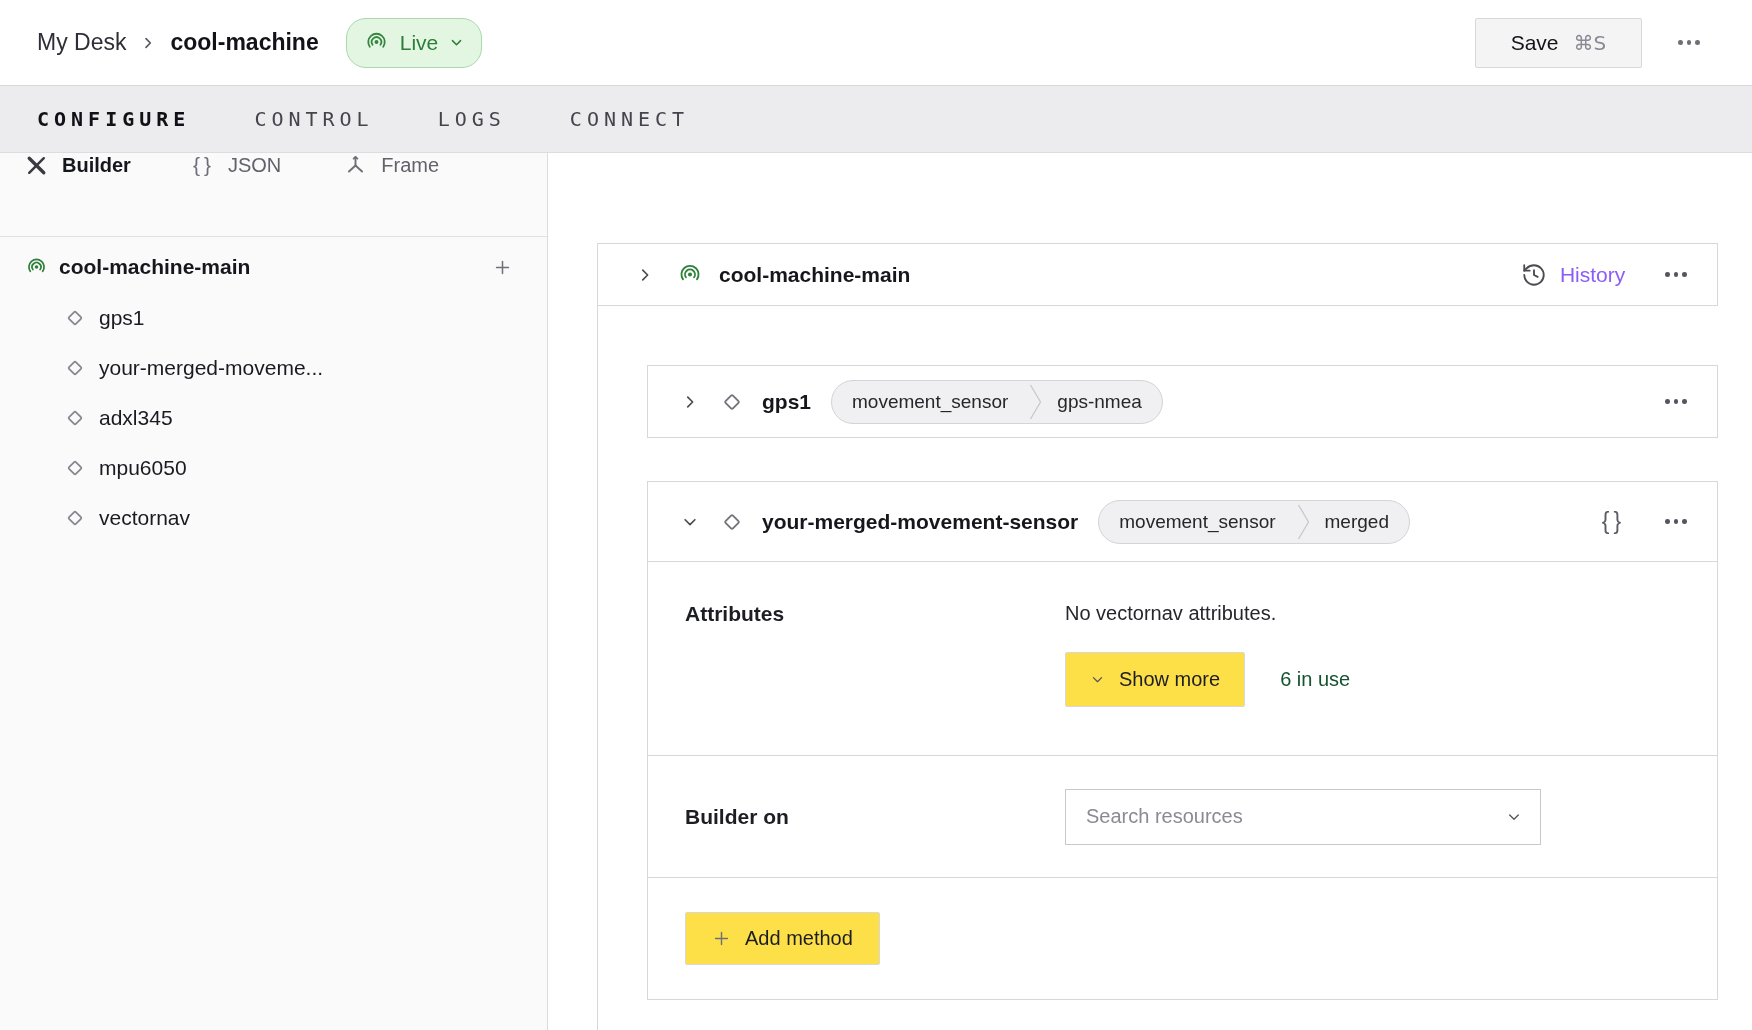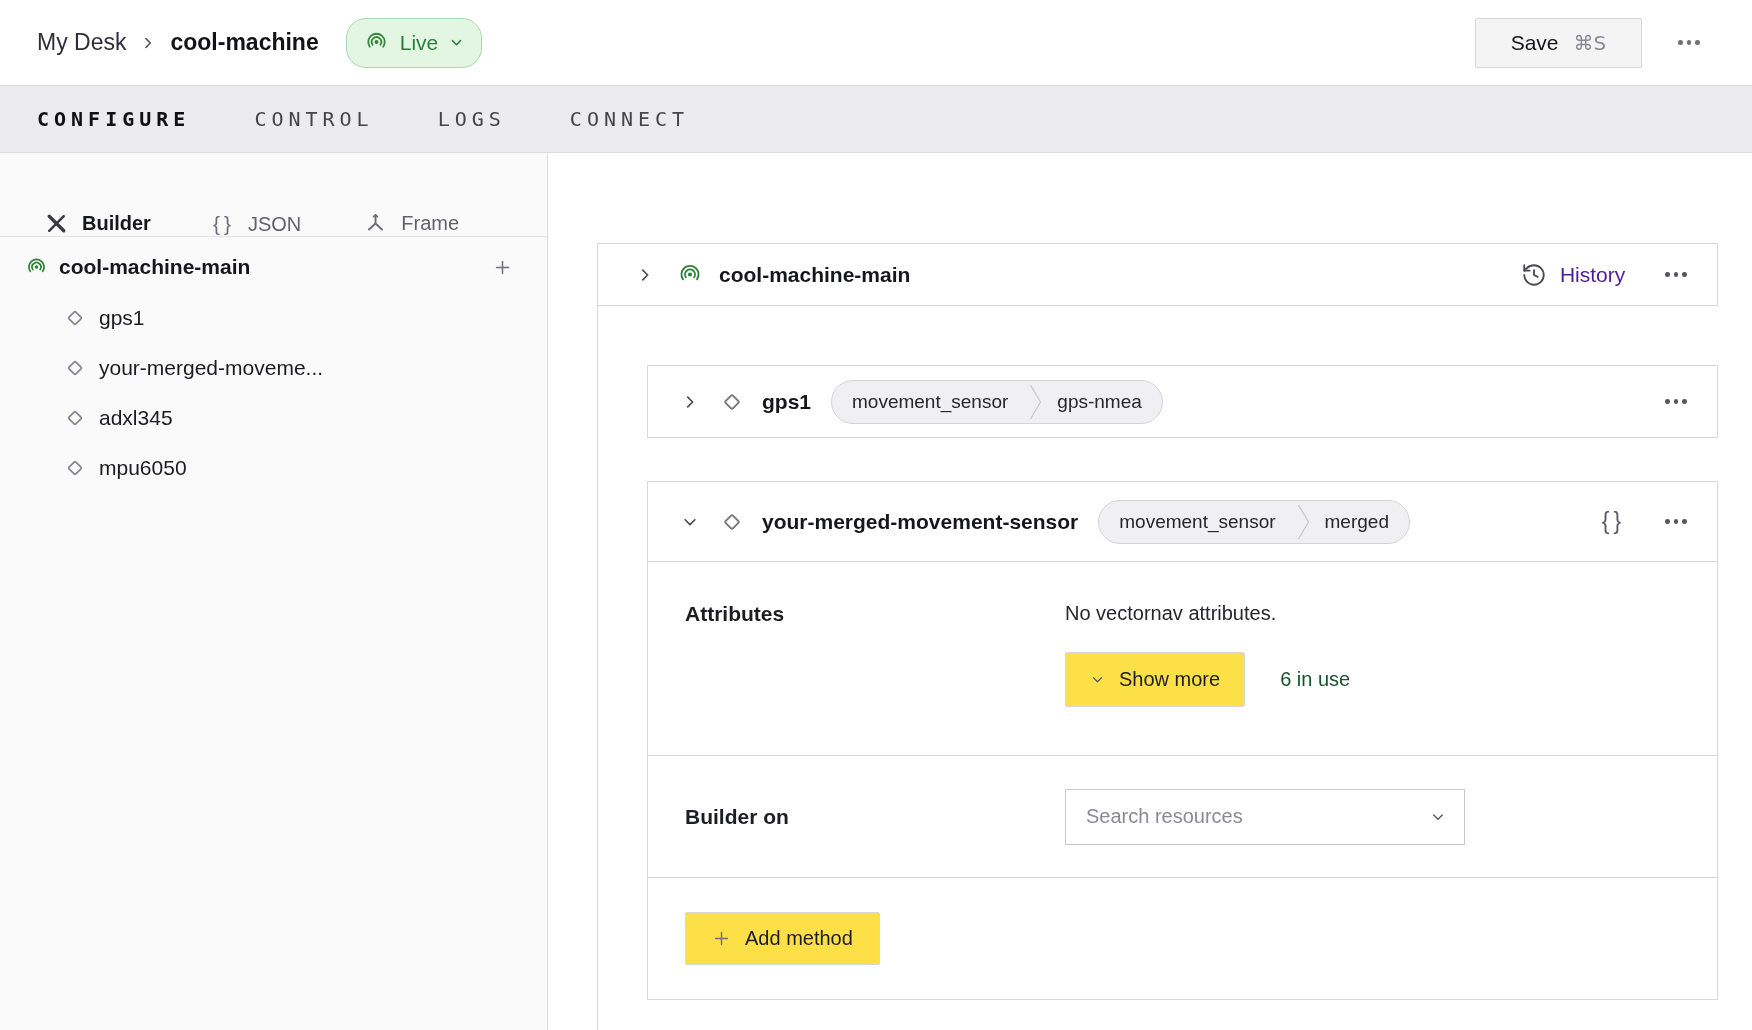--- a/index.html
+++ b/index.html
@@ -44,22 +44,22 @@
     color:#44444c; }
   .tab { cursor:pointer; white-space:nowrap; }
   .tab.active { font-weight:700; color:#101016; }
 
   
   .content { flex:1 1 auto; display:flex; min-height:0; }
 
   
   .sidebar { width:548px; flex:0 0 548px; background:#fafafa;
     border-right:1px solid #dcdcdf; display:flex; flex-direction:column; }
-  .view-tabs { height:84px; flex:0 0 84px; display:flex; align-items:flex-end;
-    padding-left:44px; column-gap:62px; border-bottom:1px solid #e1e1e4; }
+  .view-tabs { height:84px; flex:0 0 84px; display:flex; align-items:flex-start;
+    padding-left:24px; column-gap:62px; border-bottom:1px solid #e1e1e4; }
   .view-tab { display:flex; align-items:center; gap:13px; font-size:20px;
     color:#62626c; cursor:pointer; }
   .view-tab .vicon { display:flex; color:#6e6e78; }
   .view-tab.active { color:#16161d; font-weight:700; }
   .view-tab.active .vicon { color:#3a3a42; }
   .braces-glyph::before { content:"{}"; letter-spacing:4px; font-size:21px; font-weight:400; }
 
   .tree { padding:4px 0 0 0; }
   .tree-root { height:52px; display:flex; align-items:center;
     padding:0 35px 0 25px; cursor:pointer; }
@@ -80,21 +80,21 @@
   .chev-btn { display:flex; color:#4a4a52; cursor:pointer; flex:0 0 auto; }
   .card-title { font-weight:700; font-size:21px; white-space:nowrap; }
   .dicon-lg { display:flex; color:#72727c; }
   .gicon { display:flex; color:#2f8038; }
 
   .machine-card { left:49px; top:90px; width:1121px; height:63px;
     display:flex; align-items:center; padding:0 30px 0 38px; }
   .machine-card .chev-btn { margin-right:23px; }
   .machine-card .gicon { margin-right:16px; }
   .history-btn { display:flex; align-items:center; gap:13px; font-size:21px;
-    color:#4c1d95; cursor:pointer; }
+    color:#8b5cf6; cursor:pointer; }
   .history-btn .hicon { display:flex; color:#4a4a52; }
   .card-dots { margin-left:40px; color:#55555e; }
 
   .gps-card { left:99px; top:212px; width:1071px; height:73px;
     display:flex; align-items:center; padding:0 30px 0 33px; }
   .gps-card .chev-btn { margin-right:20px; }
   .gps-card .dicon-lg { margin-right:17px; }
 
   .pill { height:44px; margin-left:20px; display:flex; align-items:center;
     background:#f0f0f2; border:1px solid #d4d4d8; border-radius:22px;
@@ -119,21 +119,21 @@
   .attr-empty { font-size:20px; color:#26262c; }
   .showmore-row { margin-top:27px; display:flex; align-items:center; }
   .ghost-btn { display:flex; align-items:center; gap:14px; background:#fde047;
     border:1px solid #d8d8da; border-radius:2px; font-size:20px; color:#1d1d24;
     cursor:pointer; }
   .showmore-btn { height:55px; padding:0 24px; }
   .showmore-btn .sicon, .addmethod-btn .sicon { display:flex; color:#55555e; }
   .inuse { margin-left:35px; font-size:20px; color:#14532d; }
 
   .sec-depends { flex:0 0 122px; border-bottom:1px solid #d8d8db; align-items:center; }
-  .select-box { width:400px; height:56px; background:#fff; border:1px solid #c9c9cd;
+  .select-box { width:476px; height:56px; background:#fff; border:1px solid #c9c9cd;
     display:flex; align-items:center; padding:0 18px 0 20px; cursor:pointer; }
   .select-box input { border:none; outline:none; flex:1; font-size:20px;
     font-family:"Liberation Sans", sans-serif; color:#26262c; background:transparent; }
   .select-box input::placeholder { color:#8a8a94; opacity:1; }
   .select-box .sicon { display:flex; color:#55555e; }
 
   .sec-capture { flex:1; align-items:center; }
   .addmethod-btn { height:53px; padding:0 26px; }
   .addmethod-btn .plus { color:#6f6f78; }
 </style>
@@ -261,20 +261,28 @@
           </span>
           <span>adxl345</span>
         </div>
         <div class="tree-child">
           <span class="dicon">
             <svg width="24" height="24" viewBox="0 0 24 24">
                 <rect x="7.2" y="7.2" width="9.6" height="9.6" rx="1.2" fill="none" stroke="currentColor" stroke-width="1.7" transform="rotate(45 12 12)"></rect>
               </svg>
           </span>
           <span>mpu6050</span>
+        </div>
+        <div class="tree-child">
+          <span class="dicon">
+            <svg width="24" height="24" viewBox="0 0 24 24">
+                <rect x="7.2" y="7.2" width="9.6" height="9.6" rx="1.2" fill="none" stroke="currentColor" stroke-width="1.7" transform="rotate(45 12 12)"></rect>
+              </svg>
+          </span>
+          <span>vectornav</span>
         </div>
       </div>
     </aside>
 
     <main class="main">
       <div class="connector"></div>
 
       <section class="card machine-card">
         <span class="chev-btn">
           <svg width="18" height="18" viewBox="0 0 24 24" fill="none" stroke="currentColor" stroke-width="2.2" stroke-linecap="round" stroke-linejoin="round">

